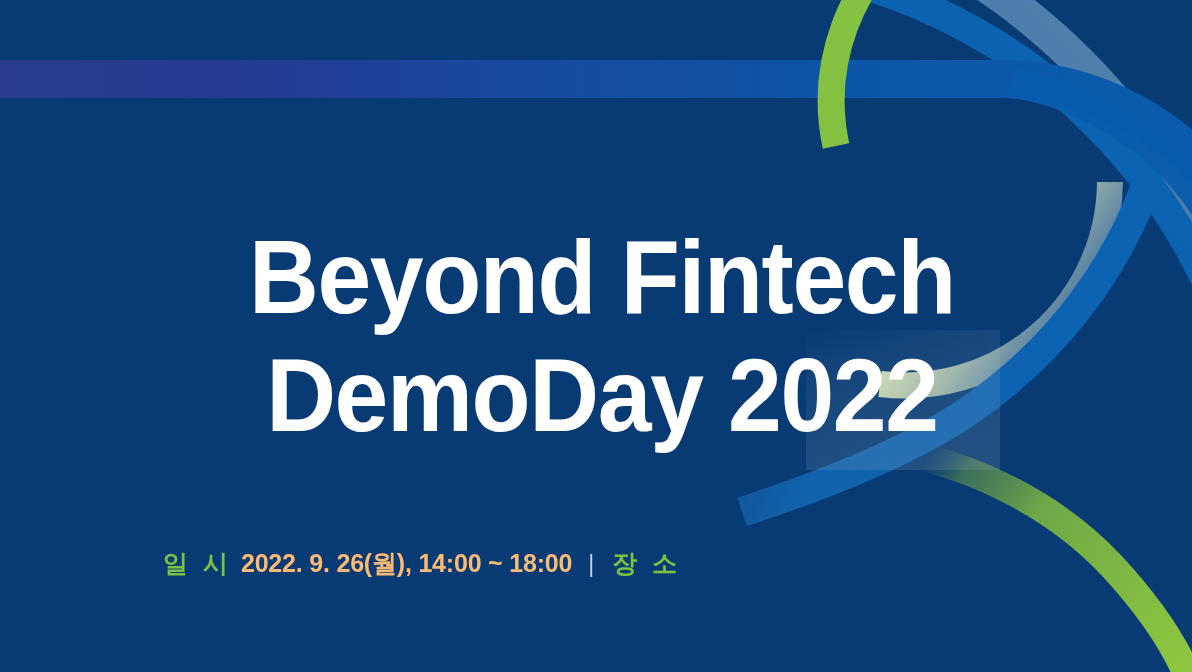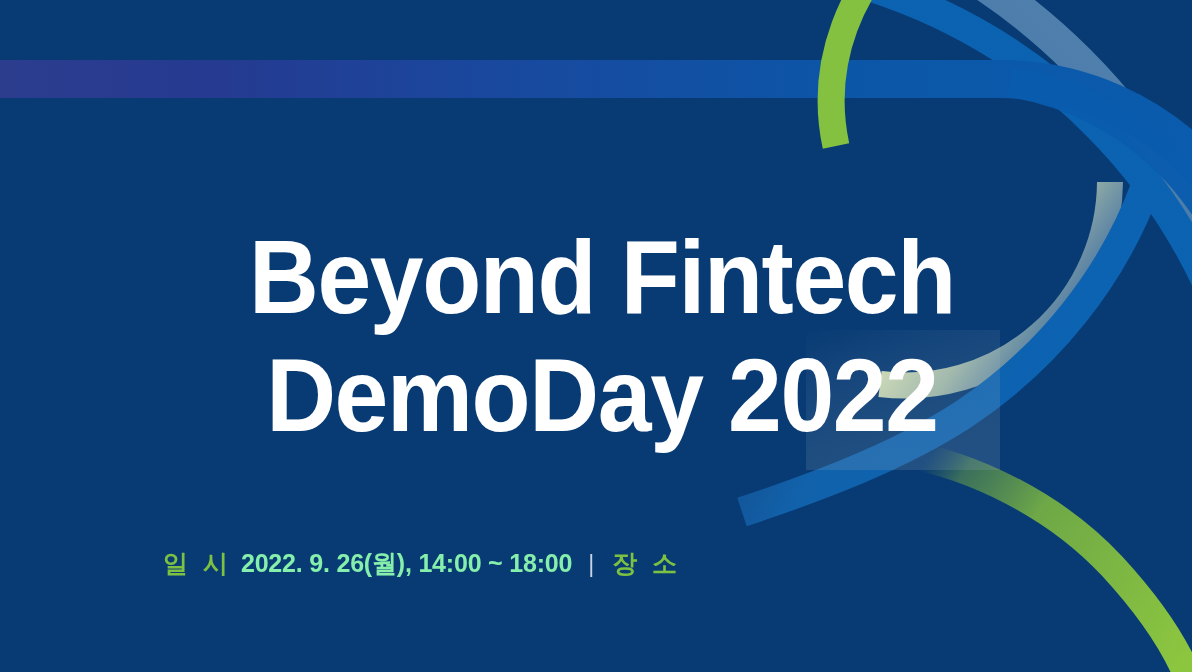--- a/index.html
+++ b/index.html
@@ -66,21 +66,21 @@
     line-height:36px;
   }
 
   .meta-label {
     color:#7cc142;
     letter-spacing:4px;
     margin-right:9px;
   }
 
   .meta-value {
-    color:#86efac;
+    color:#fdba74;
     letter-spacing:-0.2px;
   }
 
   .meta-sep {
     color:#c6d4e4;
     font-weight:normal;
     margin:0 18px 0 16px;
     font-size:23px;
   }
 </style>

